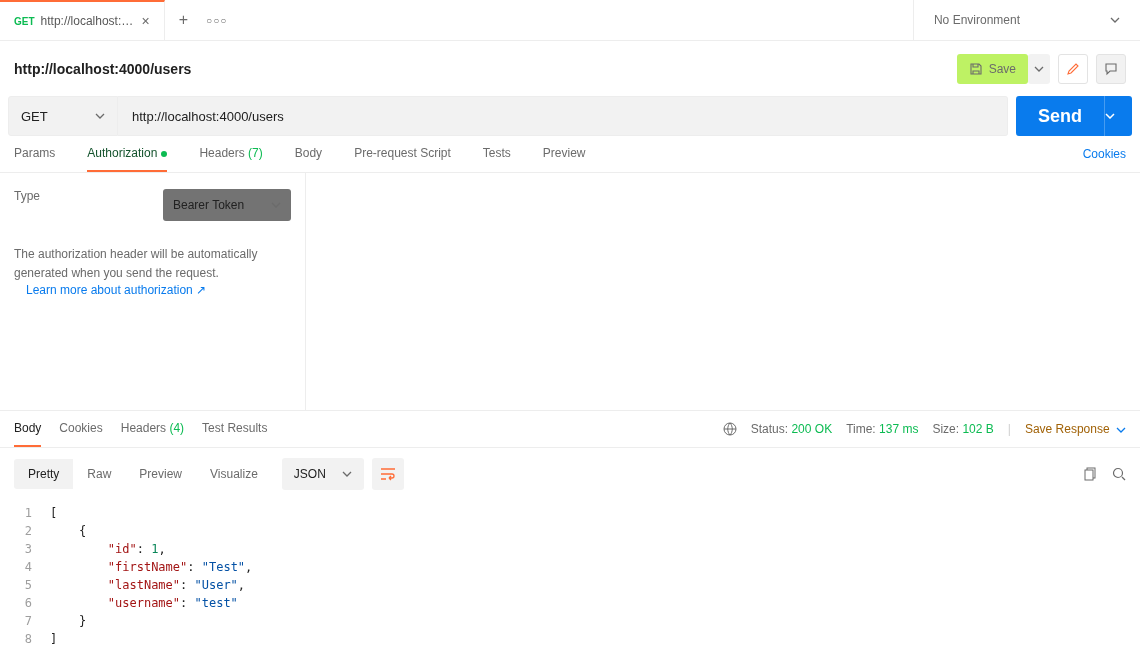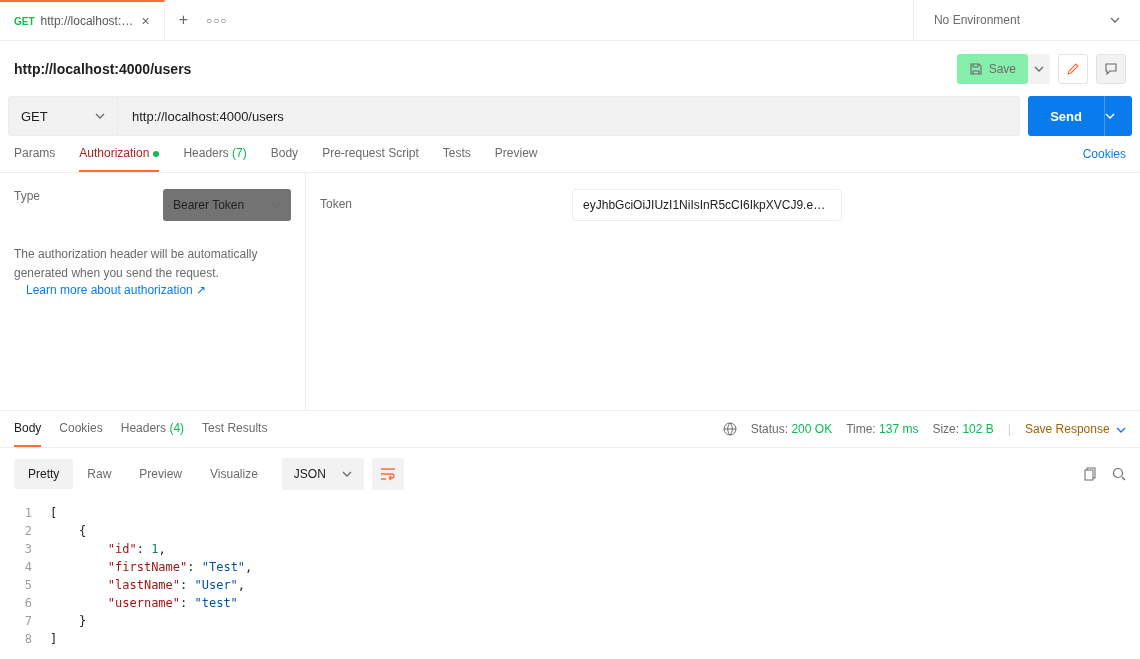--- a/index.html
+++ b/index.html
@@ -8,32 +8,32 @@
 .tab { display: flex; align-items: center; gap: 6px; padding: 0 14px; border-right: 1px solid #ededed; border-top: 2px solid #ff6c37; position: relative; }
 .tab-method { color: #0cbb52; font-size: 10px; font-weight: 600; }
 .tab-title { color: #585858; font-size: 12px; max-width: 95px; white-space: nowrap; overflow: hidden; text-overflow: ellipsis; }
 .tab-close { color: #6b6b6b; font-size: 14px; }
 .tab-actions { display: flex; align-items: center; padding: 0 14px; gap: 18px; color: #6b6b6b; }
 .env-selector { margin-left: auto; border-left: 1px solid #ededed; display: flex; align-items: center; padding: 0 20px; gap: 90px; color: #6b6b6b; min-width: 210px; justify-content: flex-end; }
 .titlebar { display: flex; align-items: center; height: 55px; padding: 0 14px; }
 .titlebar-url { font-weight: 600; font-size: 14px; color: #212121; }
 .titlebar-right { margin-left: auto; display: flex; align-items: center; gap: 8px; }
 .btn { display: inline-flex; align-items: center; justify-content: center; gap: 6px; height: 30px; padding: 0 12px; border-radius: 3px; border: none; background: transparent; cursor: pointer; font-size: 12px; color: #6b6b6b; }
-.btn-save { background: #86efac; text-align: center; }
+.btn-save { background: #bef264; text-align: center; }
 .btn-icon { width: 30px; padding: 0; border: 1px solid #e3e3e3; background: #fff; }
 .chev-dn { background: #f2f2f2; width: 22px; padding: 0; }
 .reqbar { display: flex; padding: 0 8px; gap: 8px; align-items: center; }
 .method-sel { width: 110px; height: 40px; background: #f2f2f2; border: 1px solid #ededed; border-radius: 3px 0 0 3px; display: flex; align-items: center; padding: 0 12px; justify-content: space-between; color: #212121; font-size: 13px; }
 .url-input { flex: 1; height: 40px; border: 1px solid #ededed; border-left: none; border-radius: 0 3px 3px 0; background: #f2f2f2; padding: 0 14px; font-size: 13px; color: #212121; margin-left: -8px; }
 .send-grp { display: flex; }
-.send-btn { height: 40px; padding: 0 22px; background: #097bed; color: #fff; border: none; border-radius: 3px 0 0 3px; font-weight: 600; font-size: 13px; cursor: pointer; }
+.send-btn { height: 40px; padding: 0 22px; background: #097bed; color: #fff; border: none; border-radius: 3px 0 0 3px; font-weight: 600; font-size: 18px; cursor: pointer; }
 .send-chev { height: 40px; width: 28px; background: #097bed; border: none; border-left: 1px solid rgba(255,255,255,0.25); border-radius: 0 3px 3px 0; color: #fff; cursor: pointer; }
-.reqtabs { display: flex; align-items: center; padding: 10px 14px 0; gap: 24px; border-bottom: 1px solid #ededed; }
+.reqtabs { display: flex; align-items: center; padding: 10px 14px 0; gap: 32px; border-bottom: 1px solid #ededed; }
 .reqtab { padding: 0 0 10px; color: #6b6b6b; font-size: 12px; cursor: pointer; border-bottom: 2px solid transparent; }
-.reqtab.active { color: #b91c1c; border-bottom-color: #ff6c37; font-weight: 500; }
+.reqtab.active { color: #14532d; border-bottom-color: #ff6c37; font-weight: 500; }
 .green-dot { display: inline-block; width: 6px; height: 6px; background: #0cbb52; border-radius: 50%; margin-left: 4px; vertical-align: middle; }
 .count { color: #0cbb52; }
 .reqtabs .spacer { margin-left: auto; }
 .cookies-link { color: #097bed; padding-bottom: 10px; cursor: pointer; }
 .auth-panel { display: flex; height: 237px; }
 .auth-left { width: 306px; border-right: 1px solid #ededed; padding: 16px 14px; }
 .auth-type-row { display: flex; align-items: flex-start; justify-content: space-between; }
 .auth-type-label { color: #6b6b6b; }
 .auth-type-sel { width: 128px; height: 32px; background: #737373; border: none; border-radius: 3px; display: flex; align-items: center; justify-content: space-between; padding: 0 10px; font-size: 12px; color: #212121; cursor: pointer; }
 .auth-desc { margin-top: 24px; color: #6b6b6b; line-height: 1.6; }
@@ -158,24 +158,20 @@
       <div class="auth-type-sel">
         <span>Bearer Token</span>
         <svg width="10" height="6" viewBox="0 0 10 6">
             <path d="M1 1l4 4 4-4" stroke="#6b6b6b" stroke-width="1.3" fill="none"></path>
           </svg>
       </div>
     </div>
     <p class="auth-desc">The authorization header will be automatically generated when you send the request.</p>
     <p class="auth-link">Learn more about authorization ↗</p>
   </div>
-  <div class="auth-right">
-    <span class="token-label">Token</span>
-    <input class="token-input" value="eyJhbGciOiJIUzI1NiIsInR5cCI6IkpXVCJ9.ey…" style="">
-  </div>
 </div>
 
 <div class="resp-hdr">
   <span class="resp-tab active">Body</span>
   <span class="resp-tab">Cookies</span>
   <span class="resp-tab">
     <span>Headers</span> <span class="count">(4)</span>
   </span>
   <span class="resp-tab">Test Results</span>
   <div class="resp-meta">

